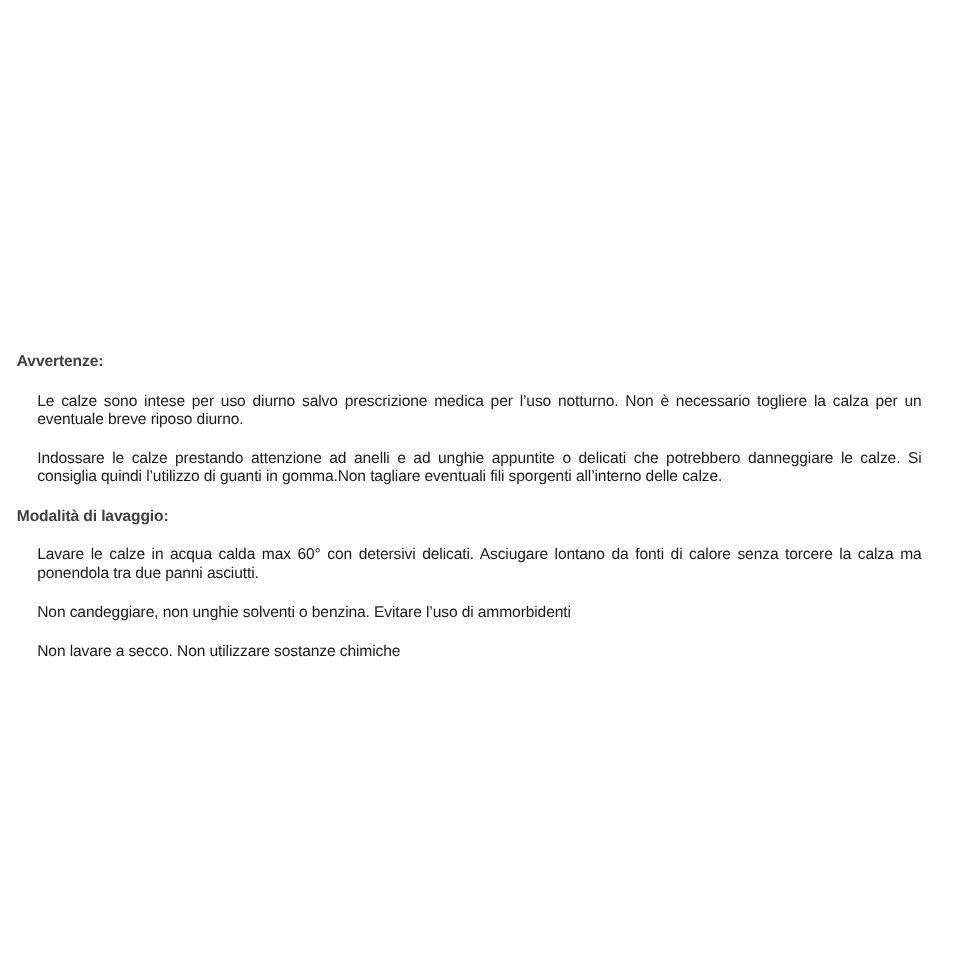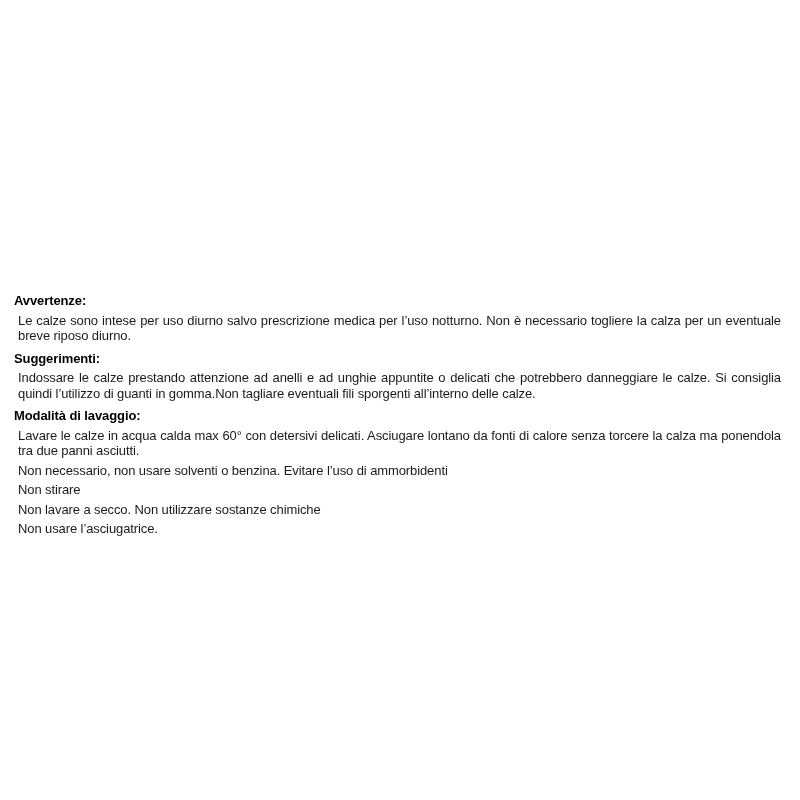--- a/index.html
+++ b/index.html
@@ -24,45 +24,42 @@
     line-height: 15.5px;
     letter-spacing: -0.1px;
   }
   .section {
     margin: 0 0 7px 0;
   }
   .section h3 {
     font-size: 13px;
     line-height: 15.5px;
     font-weight: 700;
-    color: #000000;
+    color: #404040;
     margin: 0 0 3px 0;
   }
   .section p {
-    margin: 4px;
+    margin: 17px;
     text-align: justify;
   }
 </style>
 </head>
 <body>
 
 <main class="care-instructions">
 
   <section class="section">
     <h3>Avvertenze:</h3>
     <p>Le calze sono intese per uso diurno salvo prescrizione medica per l’uso notturno. Non è necessario togliere la calza per un eventuale breve riposo diurno.</p>
   </section>
 
   <section class="section">
-    <h3>Suggerimenti:</h3>
     <p>Indossare le calze prestando attenzione ad anelli e ad unghie appuntite o delicati che potrebbero danneggiare le calze. Si consiglia quindi l’utilizzo di guanti in gomma.Non tagliare eventuali fili sporgenti all’interno delle calze.</p>
   </section>
 
   <section class="section">
     <h3>Modalità di lavaggio:</h3>
     <p>Lavare le calze in acqua calda max 60° con detersivi delicati. Asciugare lontano da fonti di calore senza torcere la calza ma ponendola tra due panni asciutti.</p>
-    <p>Non necessario, non usare solventi o benzina. Evitare l’uso di ammorbidenti</p>
-    <p>Non stirare</p>
+    <p>Non candeggiare, non unghie solventi o benzina. Evitare l’uso di ammorbidenti</p>
     <p>Non lavare a secco. Non utilizzare sostanze chimiche</p>
-    <p>Non usare l’asciugatrice.</p>
   </section>
 
 </main>
 
 </body></html>

